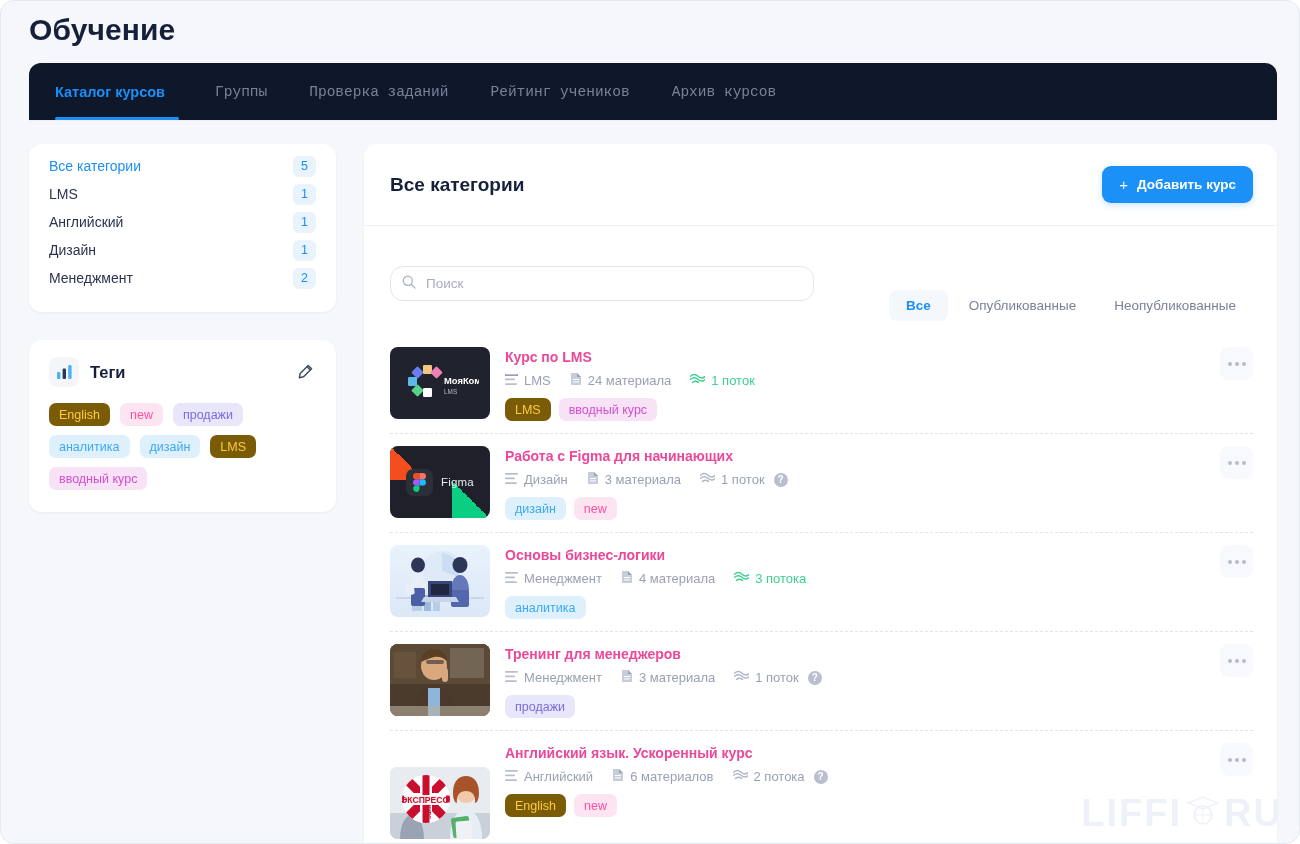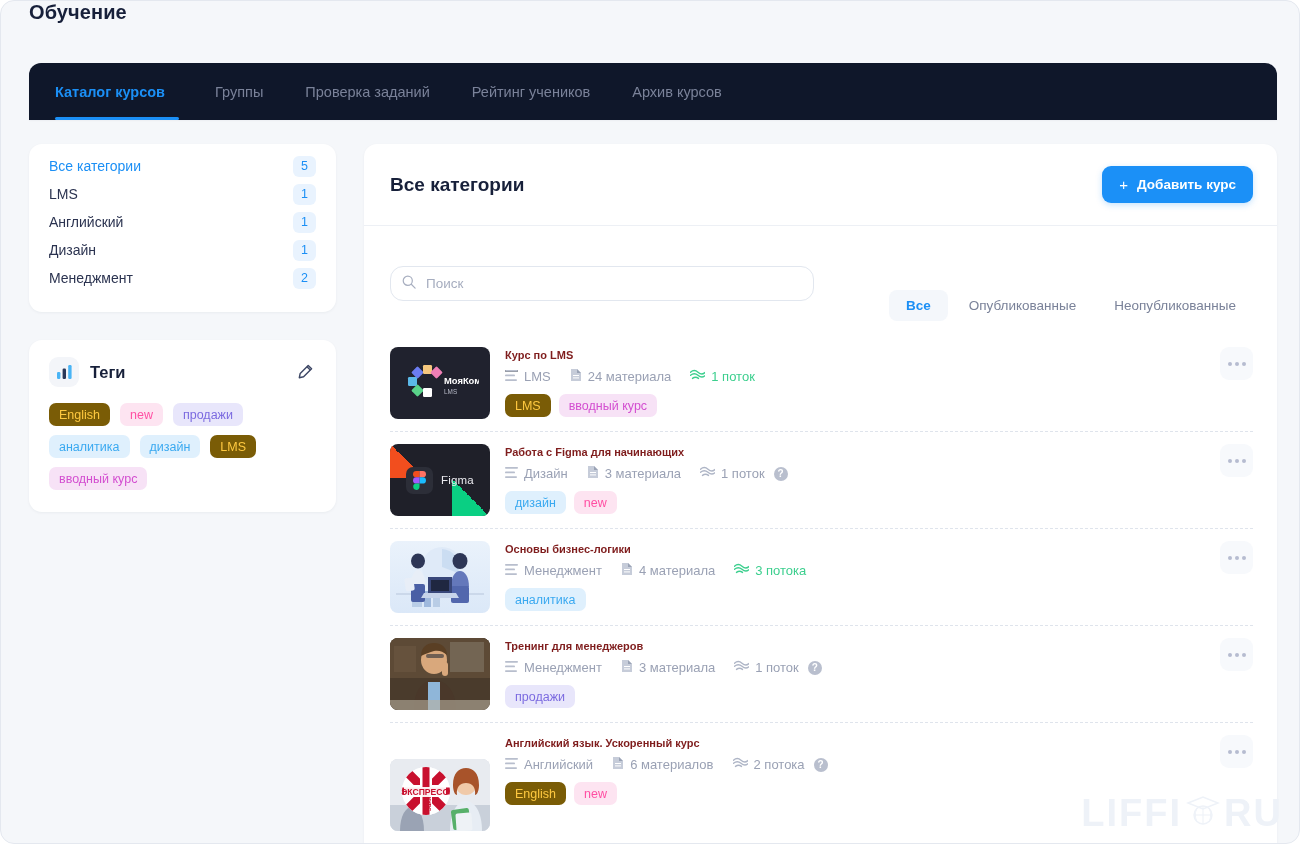--- a/index.html
+++ b/index.html
@@ -15,22 +15,22 @@
     width: 1300px; height: 844px;
     background: #f5f7fa;
     border: 1px solid #e4e8ef;
     border-radius: 14px;
     overflow: hidden;
   }
 
   
   .page-title {
     position: absolute;
-    left: 28px; top: 0;
-    font-size: 20px; font-weight: 700;
+    left: 28px; top: 12px;
+    font-size: 30px; font-weight: 700;
     color: #17203a;
     letter-spacing: .1px;
   }
 
   
   .tabbar {
     position: absolute;
     left: 28px; top: 62px;
     width: 1248px; height: 57px;
     background: #0f172a;
@@ -43,21 +43,21 @@
   .tab {
     position: relative;
     display: flex; align-items: center;
     padding: 0 14px;
     font-size: 14.5px;
     color: #7a8299;
     cursor: pointer;
     white-space: nowrap;
   }
   .tab:first-child { padding-left: 0; margin-right: 8px;}
-  .tab + .tab { margin-left: 14px; }
+  .tab + .tab { margin-left: 14px; font-family: Liberation Mono, monospace; }
   .tab.active { color: #1b8ff5; font-weight: 700; }
   .tab.active::after {
     content: "";
     position: absolute;
     left: 0; right: 0; bottom: 0;
     height: 3px; border-radius: 2px;
     background: #1b8ff5;
   }
 
   
@@ -207,21 +207,21 @@
     width: 100px; height: 72px;
     border-radius: 8px;
     flex: 0 0 100px;
     margin-right: 15px;
     overflow: hidden;
     position: relative;
     background: #20222e;
   }
   .c-body { flex: 1 1 auto; min-width: 0; padding-top: 2px;}
   .c-title {
-    font-size: 11px; font-weight: 700; color: #7f1d1d;
+    font-size: 14px; font-weight: 700; color: #ec4899;
     margin-bottom: 7px;
     cursor: pointer;
   }
   .c-meta { display: flex; align-items: center; gap: 19px; margin-bottom: 9px; }
   .meta-item {
     display: inline-flex; align-items: center; gap: 6px;
     font-size: 13px; color: #9aa1b4;
   }
   .meta-item.flow-green { color: #3ccf8e; }
   .qmark {

